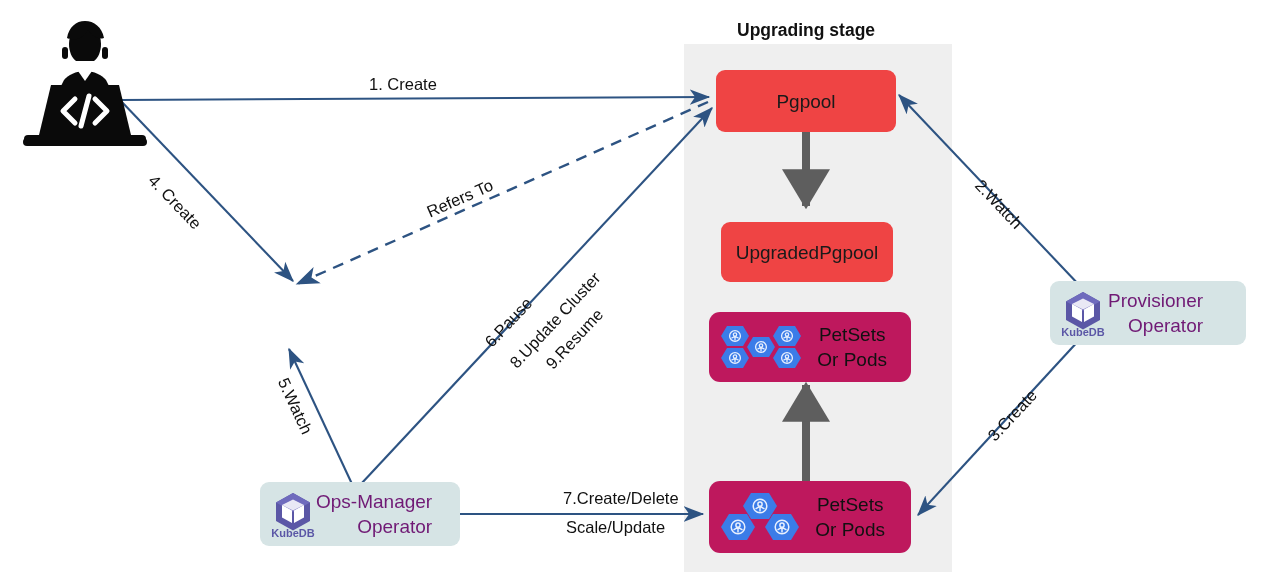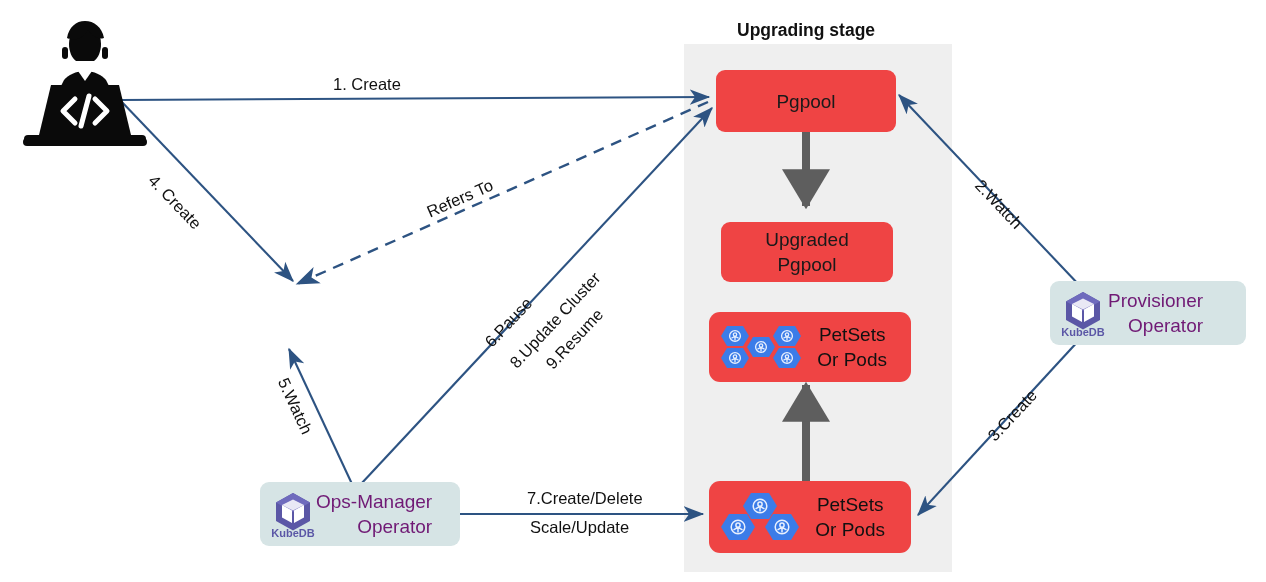--- a/index.html
+++ b/index.html
@@ -3,28 +3,28 @@
 <meta charset="utf-8">
 <style>
   html,body{margin:0;padding:0;background:#ffffff;}
   body{width:1266px;height:582px;font-family:"Liberation Sans",sans-serif;overflow:hidden;}
   #stage{position:relative;width:1266px;height:582px;background:#fff;}
   svg.layer{position:absolute;left:0;top:0;width:1266px;height:582px;}
   .nodebox{position:absolute;box-sizing:border-box;display:flex;align-items:center;
            justify-content:center;text-align:center;}
   .blue-box{background:#ef4444;border-radius:9px;color:#1a1a1a;font-size:19px;line-height:25px;}
   .teal-box{background:#d6e4e5;border-radius:9px;color:#111;font-size:19px;}
-  .gray-box{background:#ef4444;border-radius:11px;}
+  .gray-box{background:#be185d;border-radius:11px;}
   .stage-bg{position:absolute;background:#efefef;}
   .stage-title{position:absolute;font-size:17.5px;font-weight:bold;color:#111;white-space:nowrap;}
   .petsets-label{font-size:19px;line-height:25px;color:#111;text-align:center;}
   .op-label{font-size:19px;line-height:25px;color:#701a75;text-align:right;}
   .edge-label{position:absolute;font-size:16.5px;color:#111;white-space:nowrap;
               transform-origin:0 0;}
-  .edge-label.plain{transform:none;}
+  .edge-label.plain{transform:none;margin-left:36px;}
   .kube{position:absolute;width:46px;height:48px;}
   .hexwrap{position:absolute;}
   .devicon{position:absolute;}
 </style>
 </head>
 <body>
 
 <div id="stage">
 
   <div class="stage-bg" style="left:684px;top:44px;width:268px;height:528px;"></div>
@@ -80,21 +80,21 @@
       <path d="M61 85 L49 97 L61 109"></path>
       <path d="M81 85 L93 97 L81 109"></path>
       <path d="M75 82 L67 112"></path>
     </g>
   </svg>
 
   <div class="nodebox blue-box" style="left:716px;top:70px;width:180px;height:62px;">
     <span>Pgpool</span>
   </div>
 
-  <div class="nodebox blue-box" style="left:721px;top:222px;width:172px;height:60px;flex-direction:column;">
+  <div class="nodebox blue-box" style="left:721px;top:222px;width:172px;height:60px;">
     <span>Upgraded</span>
     <span>Pgpool</span>
   </div>
 
   <div class="nodebox gray-box" style="left:709px;top:312px;width:202px;height:70px;justify-content:flex-end;">
     <div class="hexwrap" style="left:10px;top:12px;width:86px;height:46px;">
       <svg viewBox="0 0 86 46" width="86" height="46">
         <g fill="#3b7ce8">
           <g transform="translate(2,2)">
             <path d="M6,0 H22 L28,10 L22,20 H6 L0,10 Z"></path>

